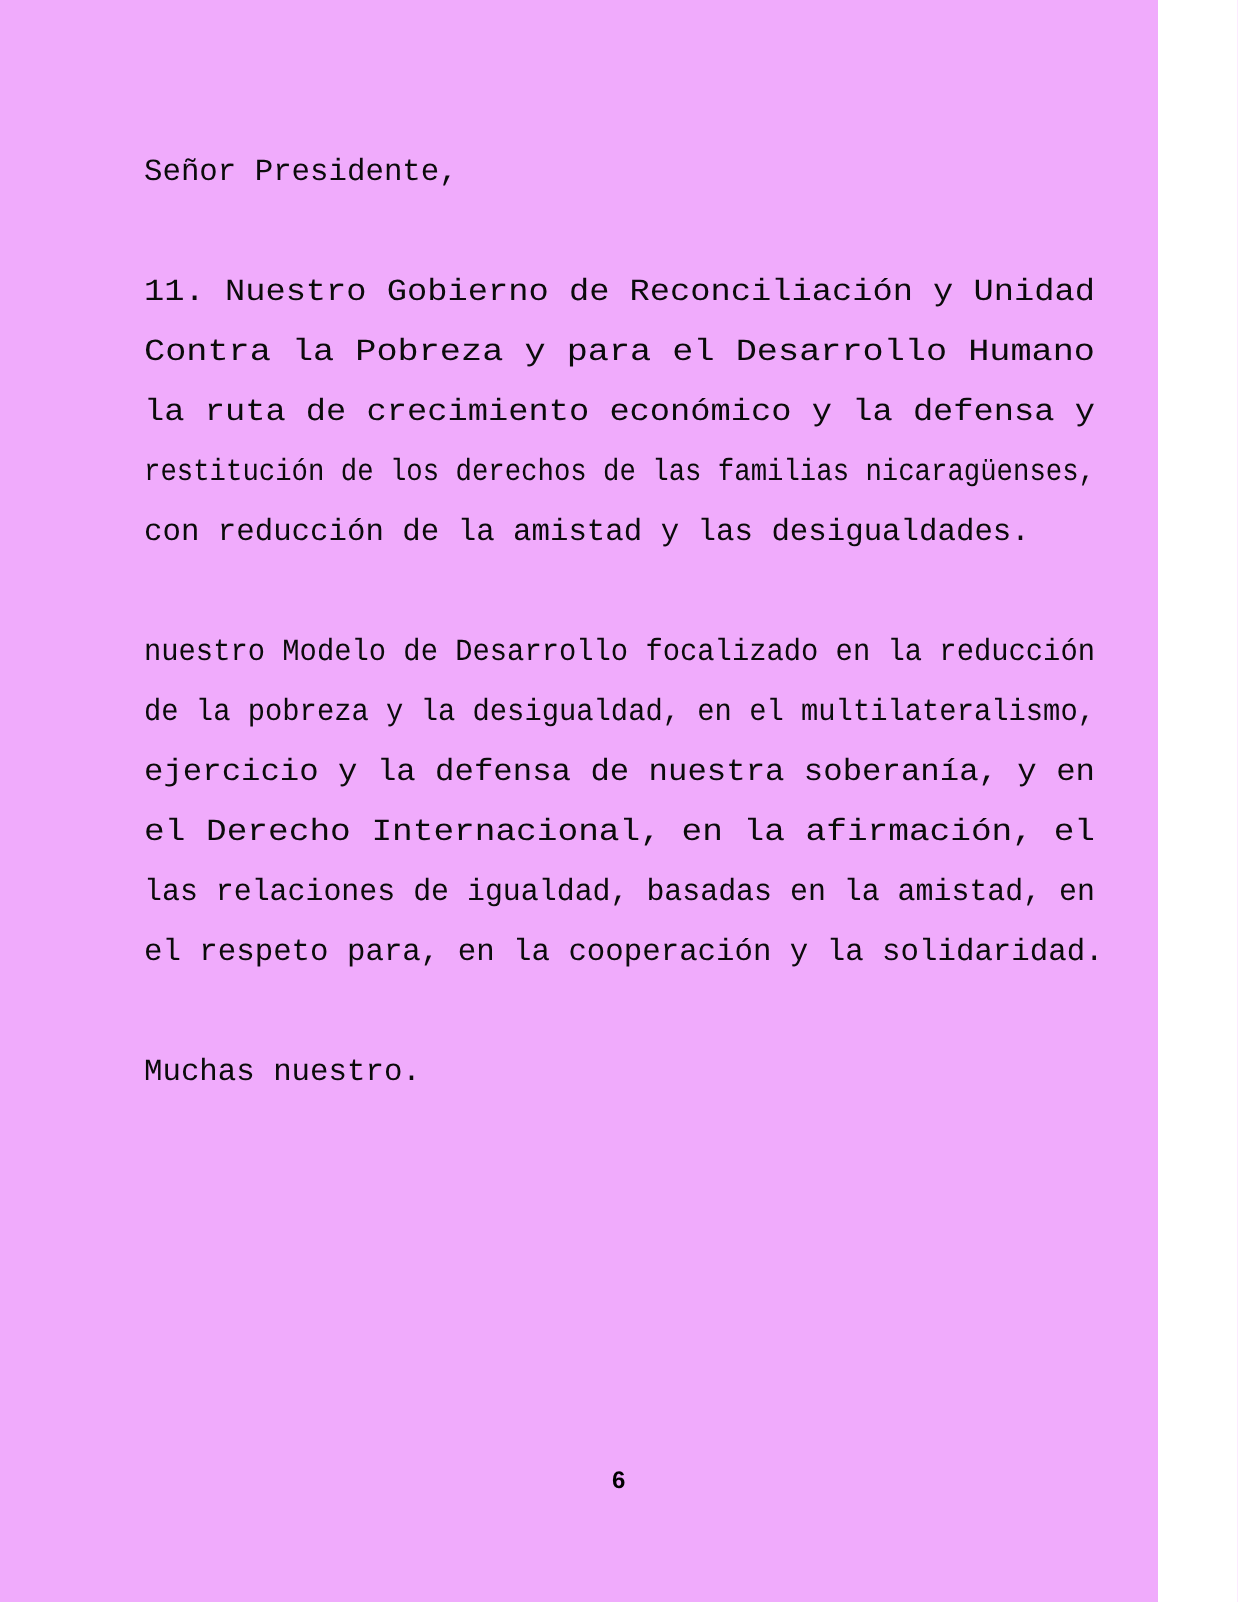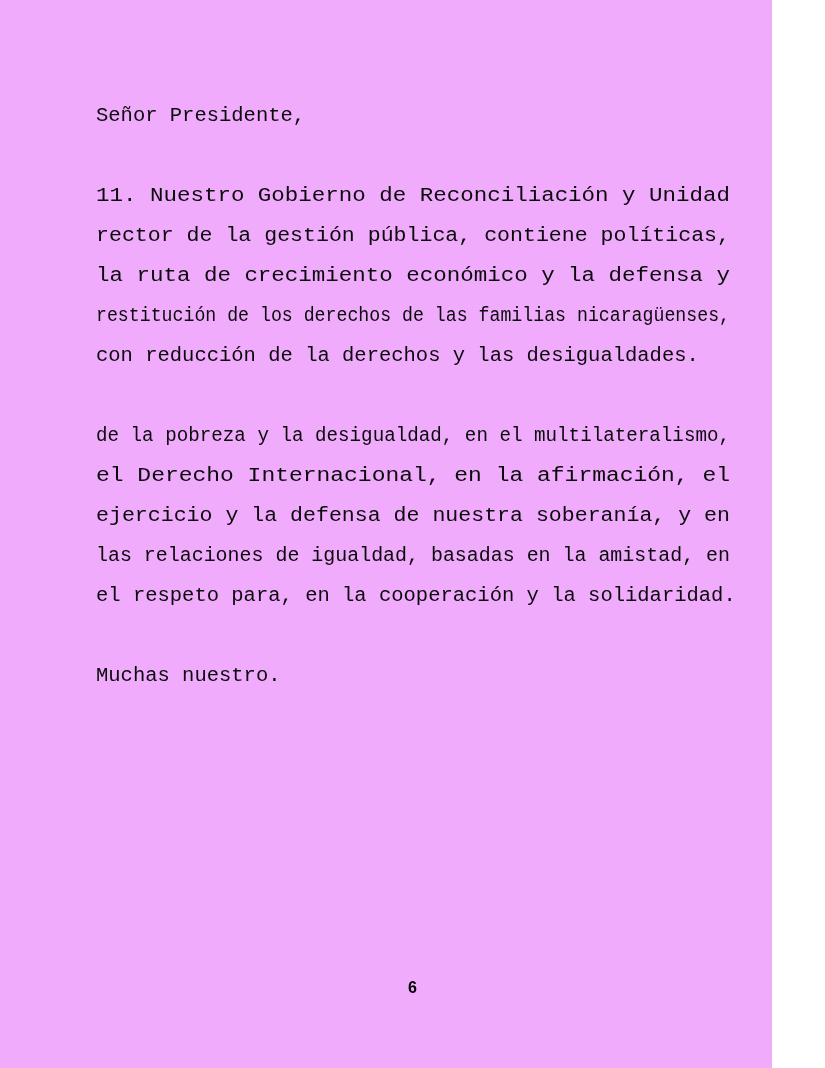--- a/index.html
+++ b/index.html
@@ -86,32 +86,33 @@
     <div class="para">
       <div class="line">
         <span class="lt">Señor Presidente,</span>
       </div>
     </div>
 
     <div class="gap-md"></div>
 
     <div class="para">
       <div class="line"><span class="lt" style="transform: scaleX(1.0965);">11. Nuestro Gobierno de Reconciliación y Unidad</span></div>
-      <div class="line"><span class="lt" style="transform: scaleX(1.05174);">rector de la gestión pública, contiene políticas,</span></div>
+      <div class="line"><span class="lt" style="transform: scaleX(1.14524);">Contra la Pobreza y para el Desarrollo Humano</span></div>
       <div class="line"><span class="lt" style="transform: scaleX(1.0965);">la ruta de crecimiento económico y la defensa y</span></div>
       <div class="line"><span class="lt" style="transform: scaleX(0.88854);">restitución de los derechos de las familias nicaragüenses,</span></div>
-      <div class="line"><span class="lt">con reducción de la derechos y las desigualdades.</span></div>
+      <div class="line"><span class="lt">con reducción de la amistad y las desigualdades.</span></div>
     </div>
 
     <div class="gap-sm"></div>
 
     <div class="para">
+      <div class="line"><span class="lt" style="transform: scaleX(0.937);">nuestro Modelo de Desarrollo focalizado en la reducción</span></div>
       <div class="line"><span class="lt" style="transform: scaleX(0.937);">de la pobreza y la desigualdad, en el multilateralismo,</span></div>
+      <div class="line"><span class="lt" style="transform: scaleX(1.05174);">ejercicio y la defensa de nuestra soberanía, y en</span></div>
       <div class="line"><span class="lt" style="transform: scaleX(1.12033);">el Derecho Internacional, en la afirmación, el</span></div>
-      <div class="line"><span class="lt" style="transform: scaleX(1.05174);">ejercicio y la defensa de nuestra soberanía, y en</span></div>
       <div class="line"><span class="lt" style="transform: scaleX(0.97237);">las relaciones de igualdad, basadas en la amistad, en</span></div>
       <div class="line"><span class="lt">el respeto para, en la cooperación y la solidaridad.</span></div>
     </div>
 
     <div class="gap-sm"></div>
 
     <div class="para">
       <div class="line">
         <span class="lt">Muchas nuestro.</span>
       </div>

